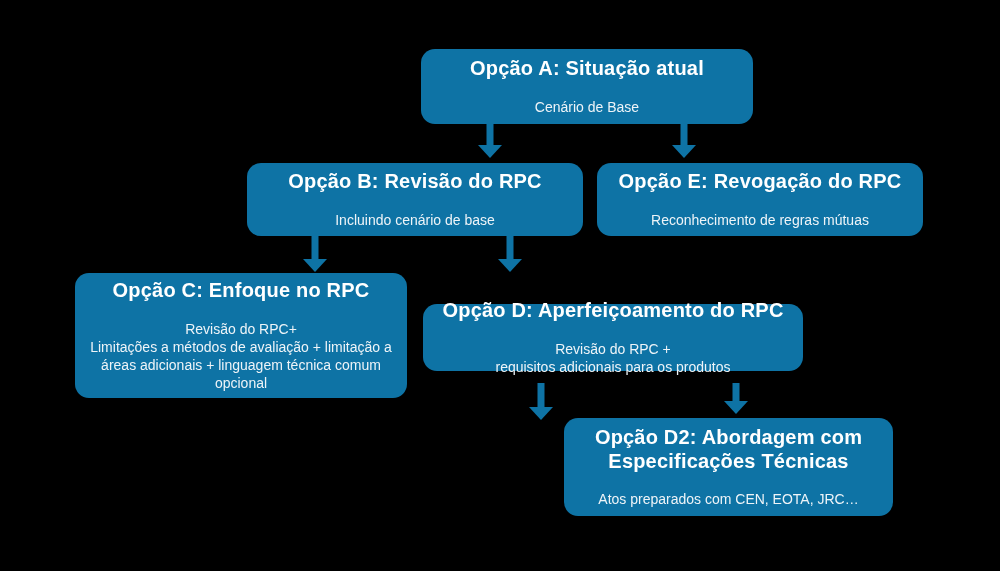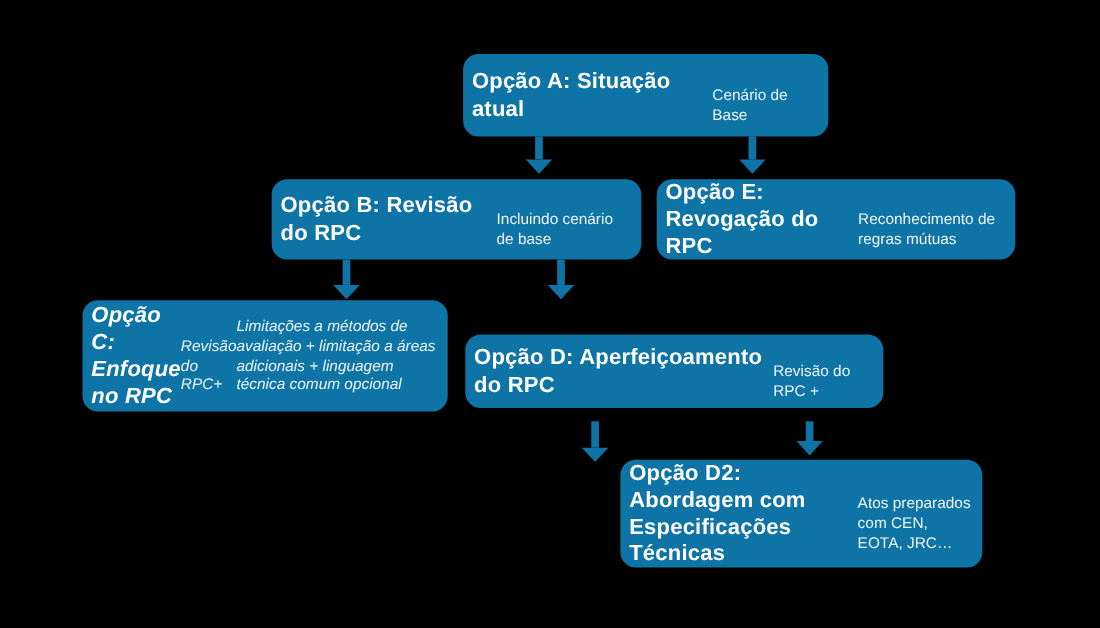--- a/index.html
+++ b/index.html
@@ -19,45 +19,45 @@
     position: relative;
     width: 1000px; height: 571px;
     background: var(--background);
   }
   .node {
     position: absolute;
     background: var(--box);
     border-radius: 14px;
     color: var(--title);
     display: flex;
-    flex-direction: row;
+    flex-direction: column;
     justify-content: center;
     align-items: center;
-    text-align: left;
+    text-align: center;
     box-sizing: border-box;
     padding: 0 8px;
   }
   .node .title {
     font-weight: bold;
     font-size: 20px;
     line-height: 1.22;
     color: var(--title);
     letter-spacing: 0.2px;
   }
   .node .subtitle {
     font-size: 14px;
     line-height: 1.28;
     color: var(--subtitle);
     margin-top: 18px;
   }
   
   #node-a  { left: 421px; top: 49px;  width: 332px; height: 75px;  }
   #node-b  { left: 247px; top: 163px; width: 336px; height: 73px;  }
   #node-e  { left: 597px; top: 163px; width: 326px; height: 73px;  }
-  #node-c  { left: 75px;  top: 273px; width: 332px; height: 101px; font-style: italic; }
+  #node-c  { left: 75px;  top: 273px; width: 332px; height: 125px; }
   #node-d  { left: 423px; top: 304px; width: 380px; height: 67px;  }
   #node-d1 { left: 197px; top: 430px; width: 375px; height: 73px;  }
   #node-d2 { left: 564px; top: 418px; width: 329px; height: 98px; }
   #node-d2 .title { max-width: 300px; }
 
   
   .arrow { position: absolute; }
   .arrow .stem {
     position: absolute;
     width: 7px;
@@ -128,20 +128,21 @@
 
   <div class="node" id="node-c">
     <div class="title">Opção C: Enfoque no RPC</div>
     <div class="subtitle">Revisão do RPC+</div>
     <div class="subtitle" style="margin-top:0;">Limitações a métodos de avaliação + limitação a áreas adicionais + linguagem técnica comum opcional</div>
   </div>
 
   <div class="node" id="node-d">
     <div class="title">Opção D: Aperfeiçoamento do RPC</div>
     <div class="subtitle">Revisão do RPC +</div>
+    <div class="subtitle" style="margin-top:0;">requisitos adicionais para os produtos</div>
   </div>
 
   <div class="arrow" id="arrow-d-d1">
     <div class="stem"></div>
     <div class="head"></div>
   </div>
   <div class="arrow" id="arrow-d-d2">
     <div class="stem"></div>
     <div class="head"></div>
   </div>

